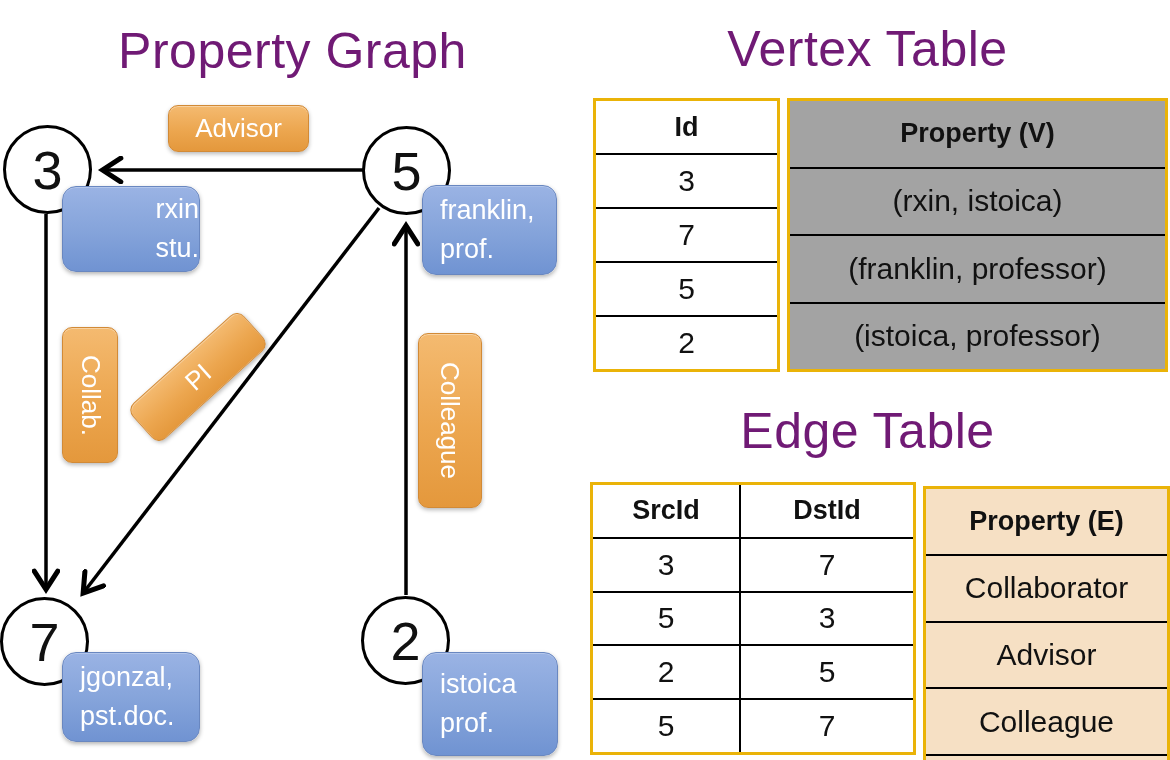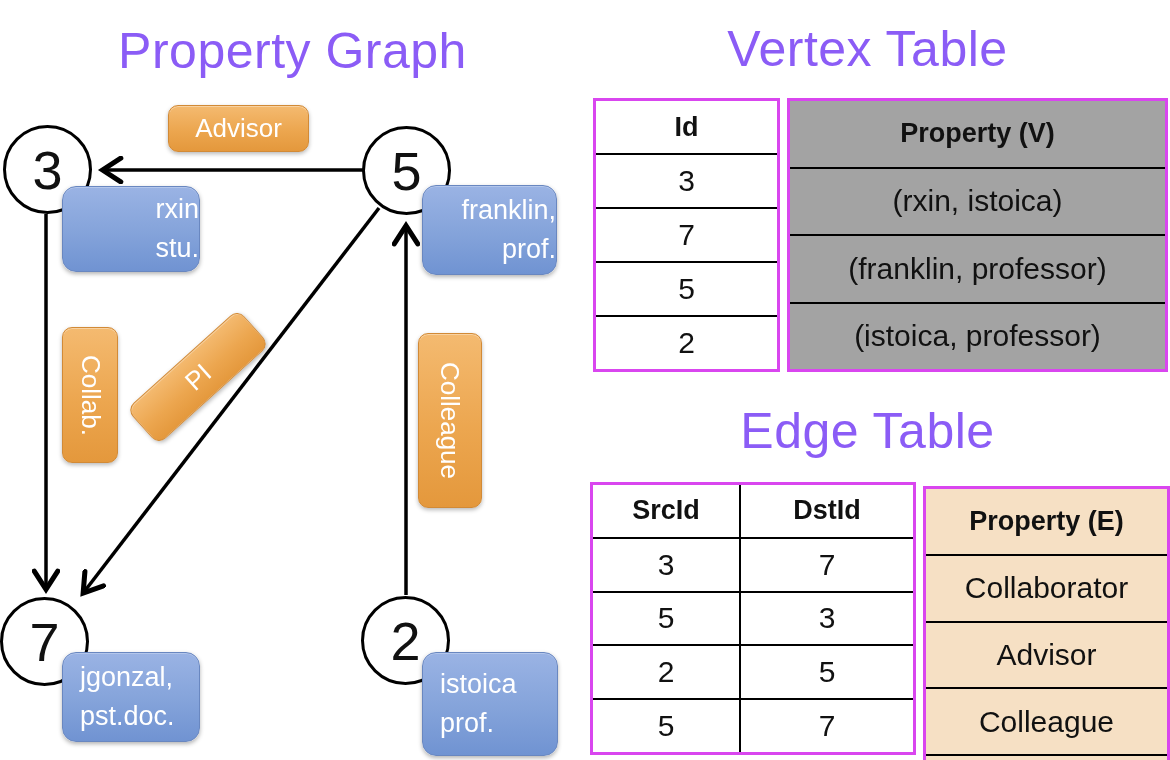--- a/index.html
+++ b/index.html
@@ -14,21 +14,21 @@
     overflow: hidden;
   }
 
   
   .big-title {
     position: absolute;
     text-align: center;
     font-size: 50px;
     font-weight: 300;
     letter-spacing: 0.5px;
-    color: #8b5cf6;
+    color: #701a75;
     white-space: nowrap;
   }
   #graph-title  { left: 0;   top: 22px;  width: 585px; }
   #vertex-title { left: 585px; top: 20px;  width: 565px; }
   #edge-title   { left: 585px; top: 402px; width: 565px; }
 
   
   #edge-svg { position: absolute; left: 0; top: 0; }
 
   .vcircle {
@@ -72,28 +72,28 @@
     border-radius: 14px;
     box-shadow: 0 2px 4px rgba(0,0,0,0.30), inset 0 1px 0 rgba(255,255,255,0.25);
     color: #fff;
     font-size: 27px;
     font-weight: 300;
     line-height: 1.45;
     display: flex; flex-direction: column; justify-content: center;
     padding-left: 17px;
   }
   #vprop-rxin     { left: 62px;  top: 186px; width: 138px; height: 86px; text-align: right; }
-  #vprop-franklin { left: 422px; top: 185px; width: 135px; height: 90px; align-items: flex-end; }
+  #vprop-franklin { left: 422px; top: 185px; width: 135px; height: 90px; }
   #vprop-jgonzal  { left: 62px;  top: 652px; width: 138px; height: 90px; }
   #vprop-istoica  { left: 422px; top: 652px; width: 136px; height: 104px; }
 
   
   .tgroup {
     position: absolute;
-    border: 3px solid #d946ef;
+    border: 3px solid #eab308;
     display: flex;
     flex-direction: column;
     background: #fff;
   }
   .trow { flex: 1; display: flex; }
   .trow + .trow { border-top: 2px solid #000; }
   .tcell {
     flex: 1;
     display: flex; align-items: center; justify-content: center;
     font-size: 30px;

